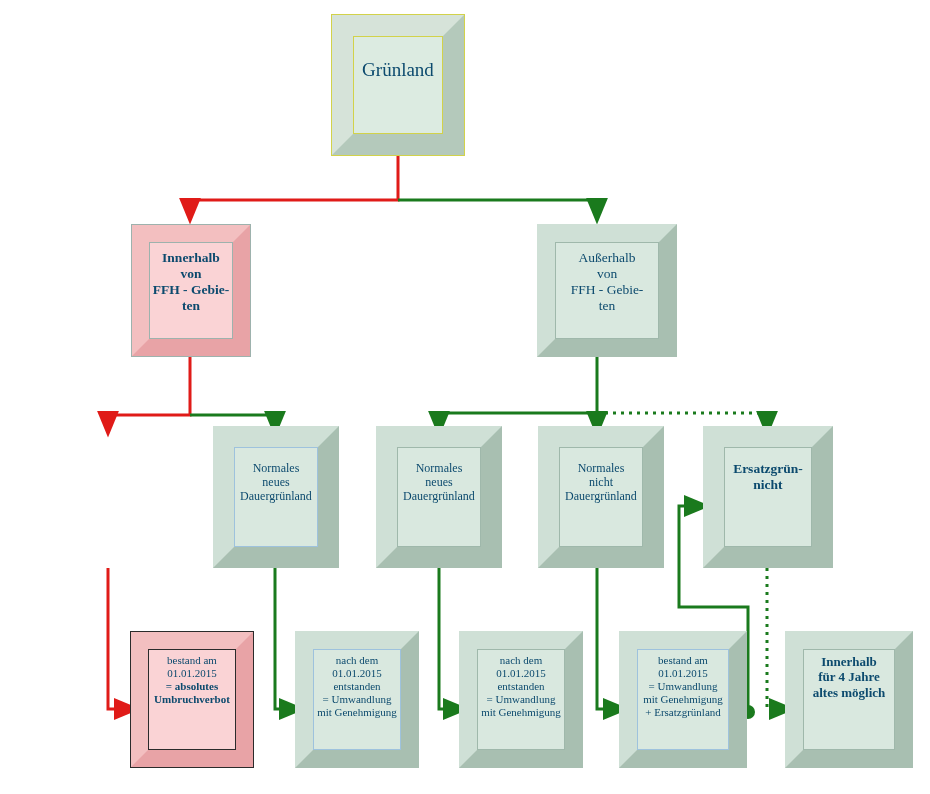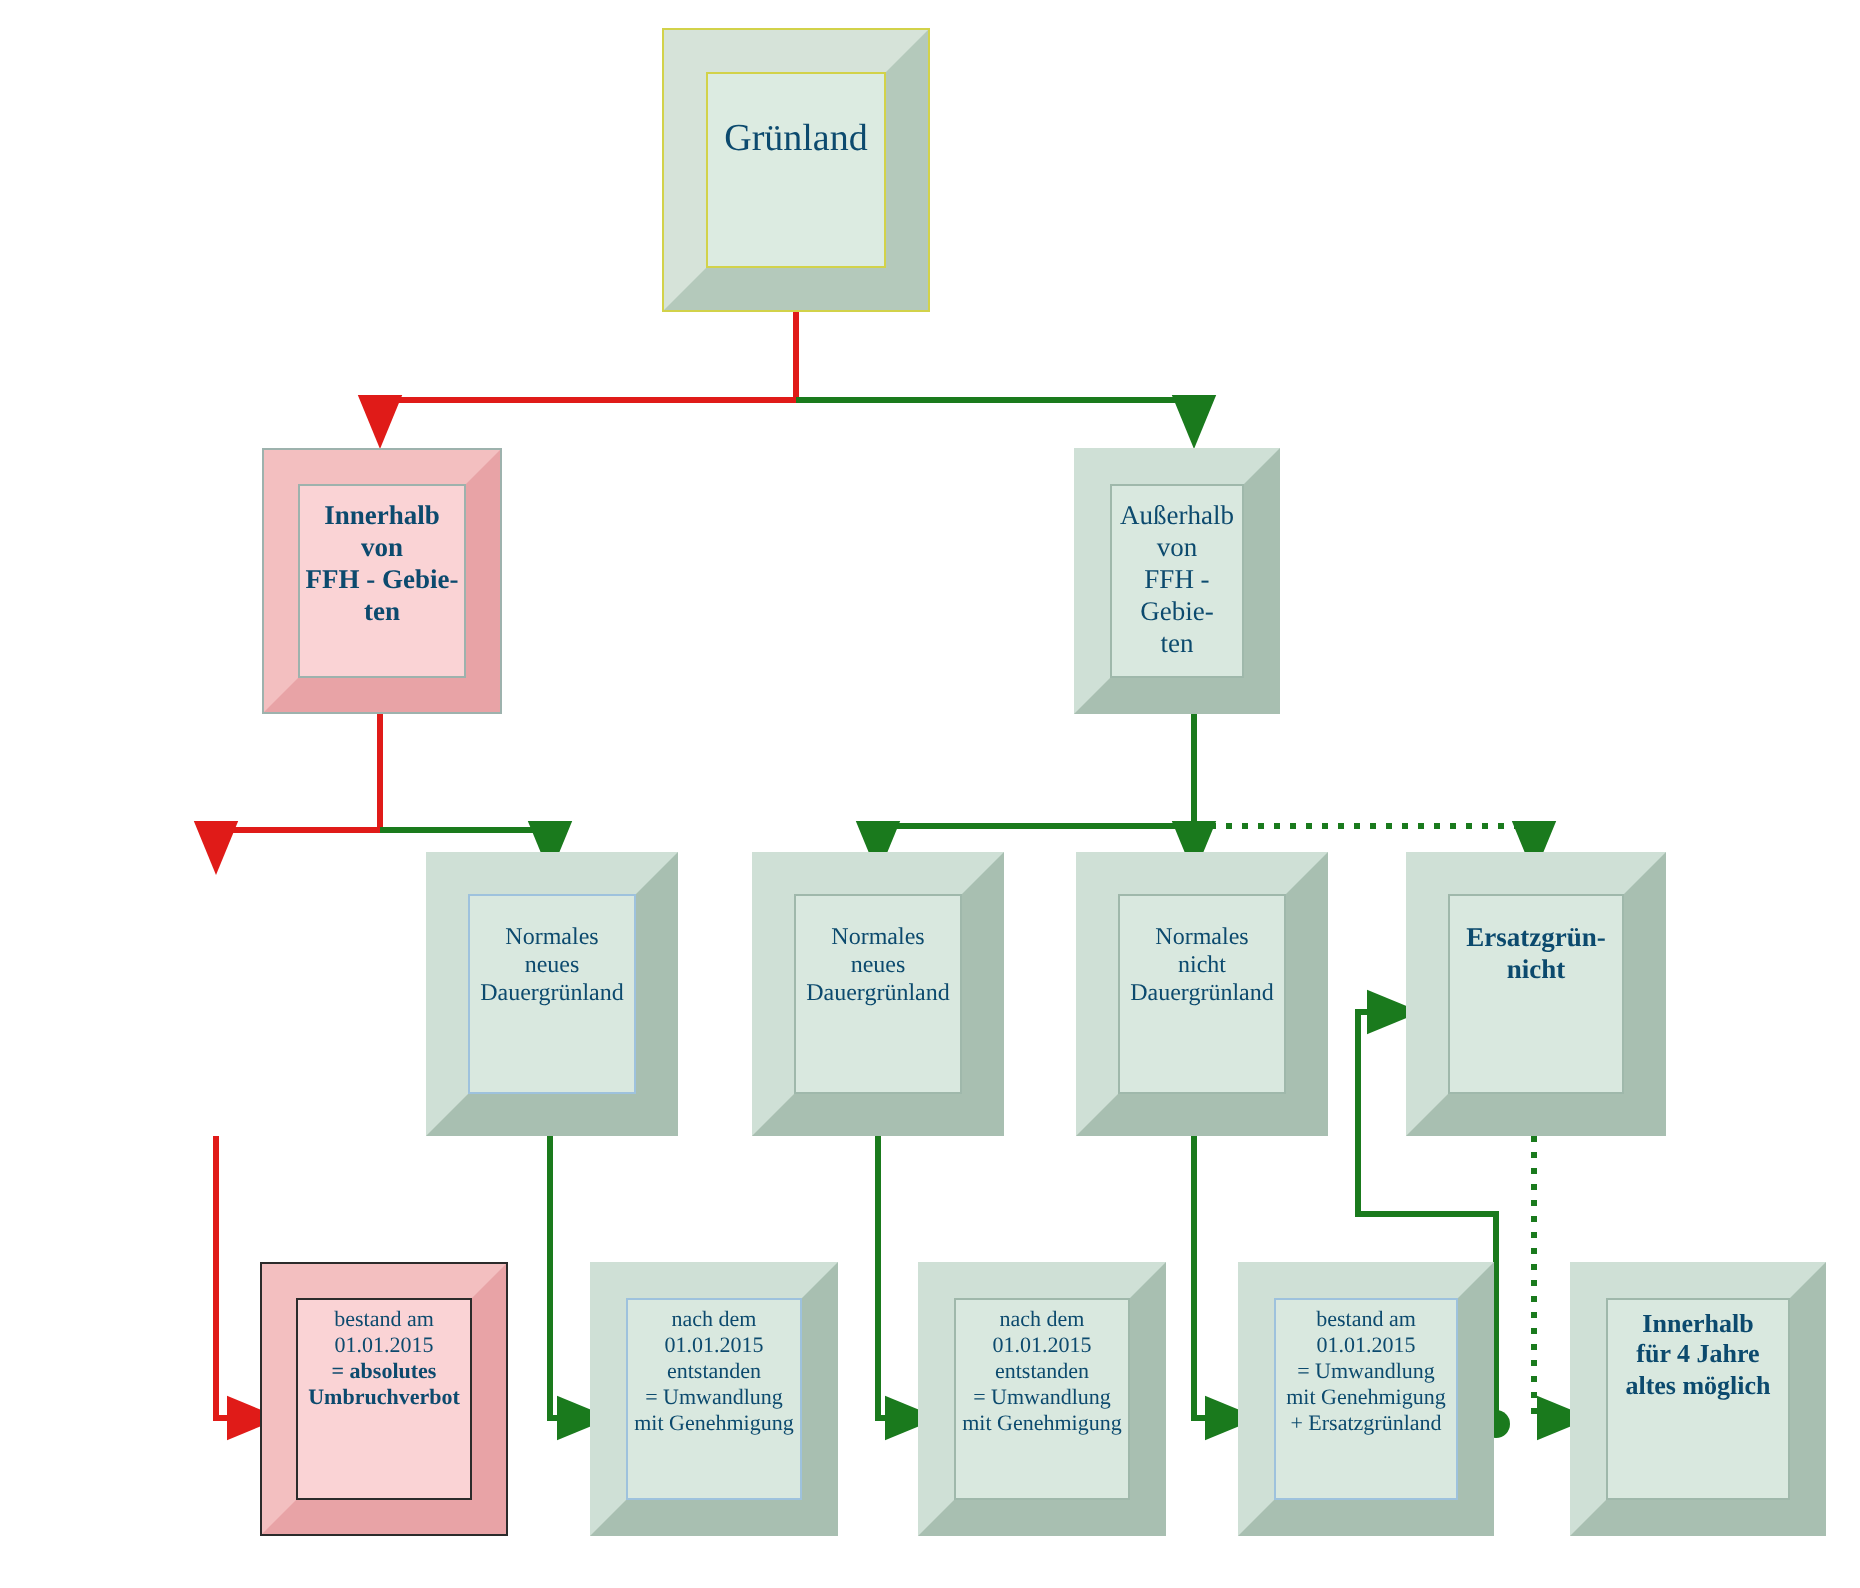--- a/index.html
+++ b/index.html
@@ -173,21 +173,21 @@
     <div class="inner" style="left:18px; top:18px; right:18px; bottom:18px; padding-top:7px;font-weight:bold;">
       <span class="label" style="font-size:13.5px;">
         <span>Innerhalb</span><br>
         <span>von</span><br>
         <span>FFH - Gebie-</span><br>
         <span>ten</span>
       </span>
     </div>
   </div>
 
-  <div class="node g" style="left:537px; top:224px; width:103px; height:133px;">
+  <div class="node g" style="left:537px; top:224px; width:140px; height:133px;">
     <div class="bevel" style="border-width:18px;"></div>
     <div class="inner" style="left:18px; top:18px; right:18px; bottom:18px; padding-top:7px;">
       <span class="label" style="font-size:13.5px;">
         <span>Außerhalb</span><br>
         <span>von</span><br>
         <span>FFH - Gebie-</span><br>
         <span>ten</span>
       </span>
     </div>
   </div>

